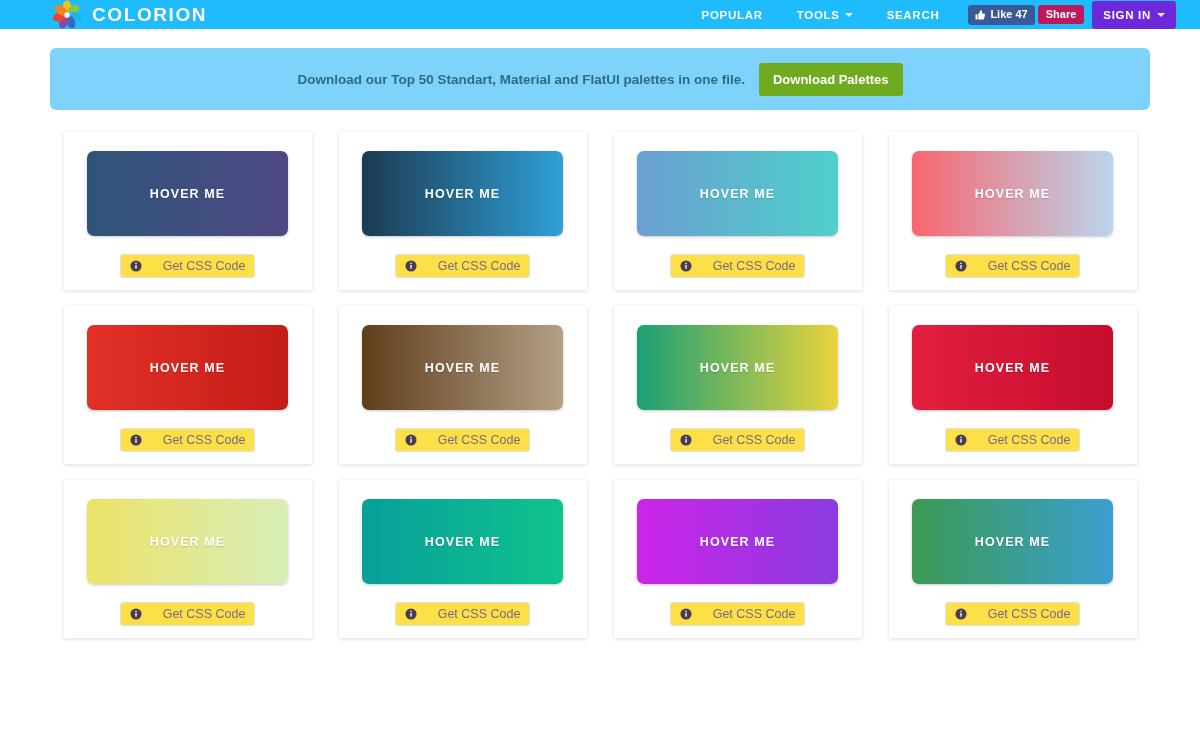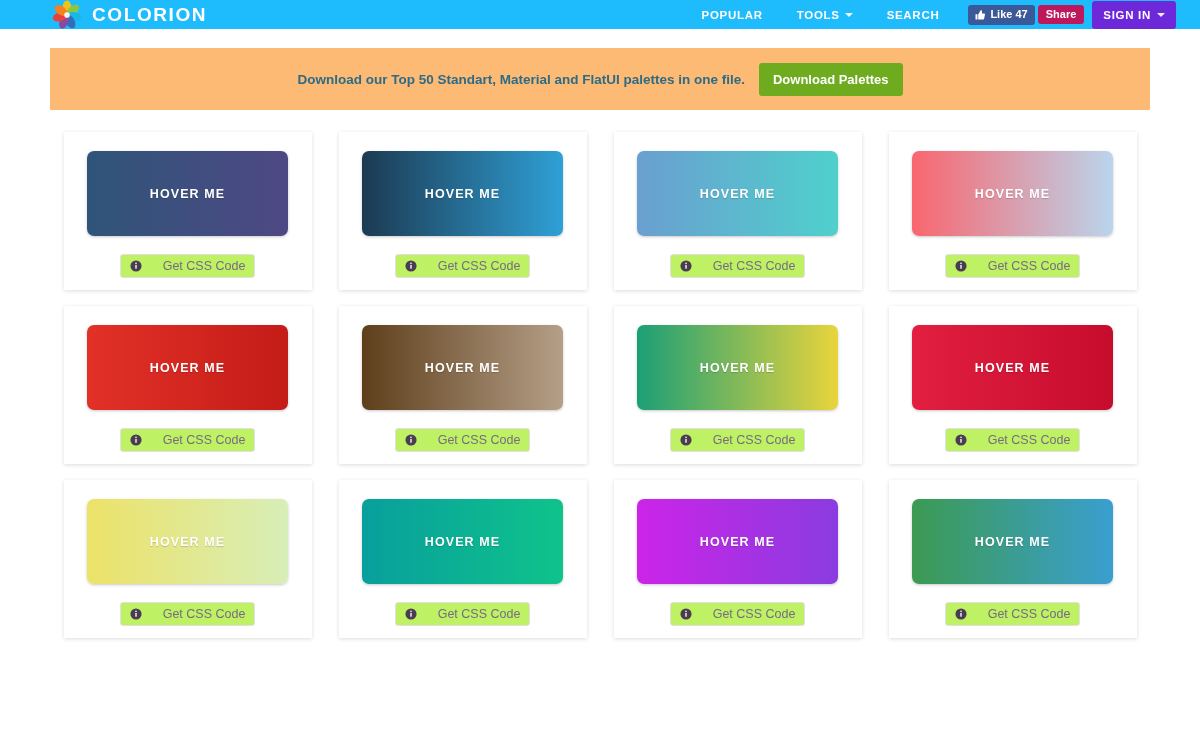--- a/index.html
+++ b/index.html
@@ -106,22 +106,22 @@
     gap: 6px;
     text-decoration: none;
     white-space: nowrap;
   }
 
   
   .promo-wrap {
     padding: 19px 50px 0 50px;
   }
   .promo {
-    background: #fdba74;
-    border-radius: 0;
+    background: #7dd3fc;
+    border-radius: 6px;
     height: 62px;
     display: flex;
     align-items: center;
     justify-content: center;
     gap: 14px;
   }
   .promo-text {
     color: #2e6b85;
     font-size: 13.5px;
     font-weight: bold;
@@ -172,21 +172,21 @@
   }
   .swatch-label {
     color: #ffffff;
     font-size: 12.5px;
     font-weight: bold;
     letter-spacing: 1.1px;
     text-shadow: 0 1px 1px rgba(0,0,0,0.18);
   }
   .css-btn {
     margin-top: 18px;
-    background: #bef264;
+    background: #fde047;
     border: 1px solid #e2e0e4;
     border-radius: 3px;
     padding: 4px 9px;
     display: flex;
     align-items: center;
     gap: 21px;
     cursor: pointer;
     font-family: "Liberation Sans", sans-serif;
   }
   .css-btn-label {

